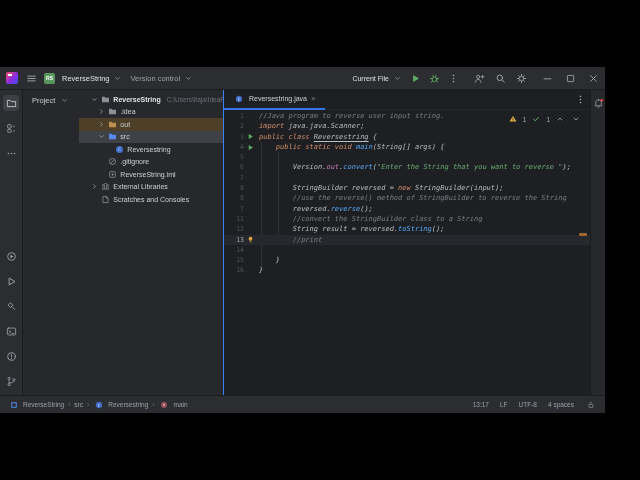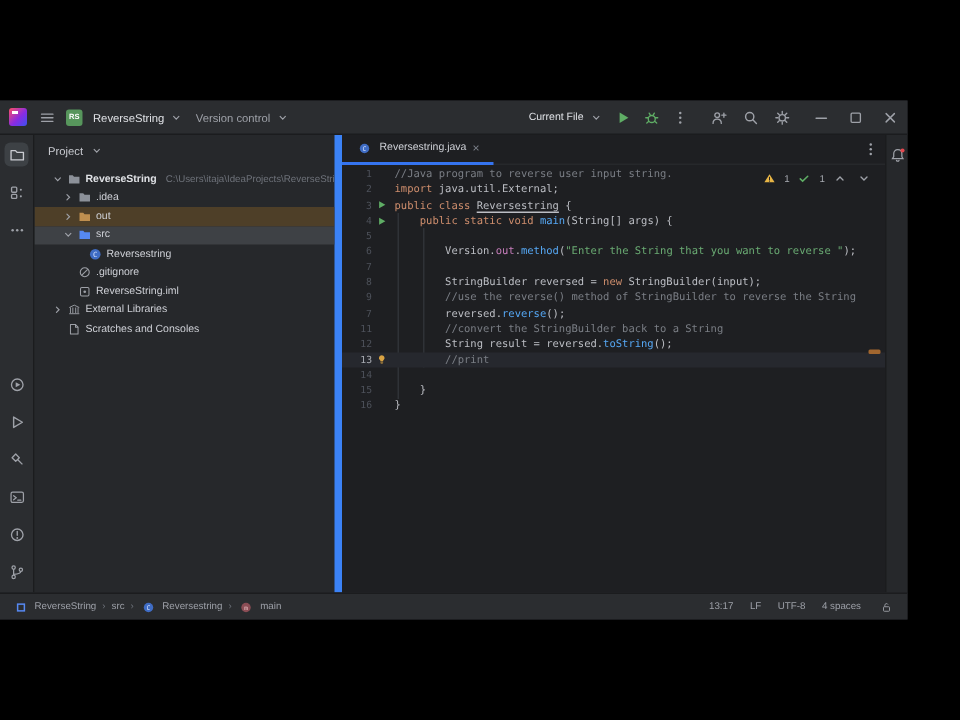--- a/index.html
+++ b/index.html
@@ -30,22 +30,22 @@
   .main{flex:1;display:flex;min-height:0;}
   .strip{width:22px;flex:none;background:#2b2d30;border-right:1px solid #1b1c1e;
          display:flex;flex-direction:column;align-items:center;justify-content:space-between;
          padding:5px 0 6px 0;}
   .strip .col{display:flex;flex-direction:column;align-items:center;gap:9px;}
   .tool{width:16px;height:16px;border-radius:4px;display:flex;align-items:center;justify-content:center;}
   .tool.sel{background:#3d4145;}
   .tool svg{width:11px;height:11px;}
 
   
-  .project{width:200px;flex:none;background:#26282b;border-right:5px solid #3b82f6;
-           display:flex;flex-direction:column;overflow:hidden;}
+  .project{width:200px;flex:none;background:#26282b;border-right:1px solid #3b82f6;
+           display:flex;flex-direction:row;overflow:hidden;}
   .proj-head{height:20px;flex:none;display:flex;align-items:center;gap:3px;padding:0 9px;color:#c9cbd1;font-size:7.5px;}
   .tree{padding-top:3px;}
   .trow{height:12.5px;display:flex;align-items:center;gap:3px;white-space:nowrap;overflow:hidden;}
   .trow .chv{width:8px;height:8px;flex:none;display:flex;align-items:center;justify-content:center;}
   .trow .chv svg{width:7px;height:7px;}
   .trow .ti{width:9px;height:9px;flex:none;display:flex;align-items:center;justify-content:center;}
   .trow .ti svg{width:9px;height:9px;}
   .trow.sel{background:#3e4145;}
   .trow.excl{background:#4e3f28;}
   .tlabel{color:#ced0d6;}
@@ -58,21 +58,21 @@
   .tab{height:20px;box-sizing:border-box;display:flex;align-items:center;gap:4px;padding:0 9px;
        border-bottom:2px solid #3574f0;color:#ced0d6;font-size:7px;}
   .tab .close{color:#7d828b;font-size:8px;line-height:1;}
   .tab-more{margin-left:auto;padding-right:4px;}
   .code{flex:1;position:relative;font-family:"DejaVu Sans Mono","Liberation Mono",monospace;
         font-size:7px;line-height:10.3px;padding-top:1px;overflow:hidden;}
   .crow{display:flex;height:10.3px;align-items:center;position:relative;}
   .crow .ln{width:20px;flex:none;text-align:right;color:#4d515a;font-size:6.5px;}
   .crow .gut{width:13px;flex:none;display:flex;align-items:center;justify-content:center;}
   .crow .gut svg{width:7px;height:7px;}
-  .crow .src{white-space:pre;padding-left:2px;}
+  .crow .src{white-space:pre;padding-left:2px;font-style:italic;}
   .crow.current{background:#26282e;}
   .crow.current .ln{color:#a8abb2;}
   .tk-pl{color:#bcbec4}.tk-kw{color:#cf8e6d}.tk-str{color:#6aab73}.tk-cmt{color:#7a7e85}
   .tk-fld{color:#c77dbb}.tk-mth{color:#56a8f5}
   .tk-cls{color:#bcbec4;text-decoration:underline;text-underline-offset:1.5px;}
   .guide{position:absolute;width:1px;background:#2f3237;}
   .inspect{position:absolute;top:23px;right:8px;display:flex;align-items:center;gap:4px;
            font-size:6.5px;color:#a8abb2;}
   .inspect .icn svg{width:8px;height:8px;}
   .stripe-mark{position:absolute;right:3px;top:143px;width:8px;height:3px;background:#a1662f;border-radius:1px;}
@@ -401,21 +401,21 @@
           <div class="guide" style="left:37px;top:32px;height:124px;"></div>
           <div class="guide" style="left:54px;top:42px;height:93px;"></div>
         <div class="crow">
               <span class="ln">1</span>
               <span class="gut"></span>
               <span class="src"><span class="tk-cmt">//Java program to reverse user input string.</span></span>
             </div>
             <div class="crow">
               <span class="ln">2</span>
               <span class="gut"></span>
-              <span class="src"><span class="tk-kw">import</span><span class="tk-pl"> java.util.External;</span></span>
+              <span class="src"><span class="tk-kw">import</span><span class="tk-pl"> java.java.Scanner;</span></span>
             </div>
             <div class="crow">
               <span class="ln">3</span>
               <span class="gut">
                 <svg viewBox="0 0 16 16">
                   <path d="M4 2.5L13.5 8 4 13.5z" fill="#5fad65"></path>
                 </svg>
               </span>
               <span class="src"><span class="tk-kw">public class </span><span class="tk-cls">Reversestring</span><span class="tk-pl"> {</span></span>
             </div>
@@ -428,21 +428,21 @@
               </span>
               <span class="src"><span class="tk-pl">    </span><span class="tk-kw">public static void </span><span class="tk-mth">main</span><span class="tk-pl">(String[] args) {</span></span>
             </div>
             <div class="crow">
               <span class="ln">5</span>
               <span class="gut"></span>
             </div>
             <div class="crow">
               <span class="ln">6</span>
               <span class="gut"></span>
-              <span class="src"><span class="tk-pl">        Version.</span><span class="tk-fld">out</span><span class="tk-pl">.</span><span class="tk-mth">method</span><span class="tk-pl">(</span><span class="tk-str">"Enter the String that you want to reverse "</span><span class="tk-pl">);</span></span>
+              <span class="src"><span class="tk-pl">        Version.</span><span class="tk-fld">out</span><span class="tk-pl">.</span><span class="tk-mth">convert</span><span class="tk-pl">(</span><span class="tk-str">"Enter the String that you want to reverse "</span><span class="tk-pl">);</span></span>
             </div>
             <div class="crow">
               <span class="ln">7</span>
               <span class="gut"></span>
             </div>
             <div class="crow">
               <span class="ln">8</span>
               <span class="gut"></span>
               <span class="src"><span class="tk-pl">        StringBuilder reversed = </span><span class="tk-kw">new</span><span class="tk-pl"> StringBuilder(input);</span></span>
             </div>
@@ -452,21 +452,21 @@
               <span class="src"><span class="tk-cmt">        //use the reverse() method of StringBuilder to reverse the String</span></span>
             </div>
             <div class="crow">
               <span class="ln">7</span>
               <span class="gut"></span>
               <span class="src"><span class="tk-pl">        reversed.</span><span class="tk-mth">reverse</span><span class="tk-pl">();</span></span>
             </div>
             <div class="crow">
               <span class="ln">11</span>
               <span class="gut"></span>
-              <span class="src"><span class="tk-cmt">        //convert the StringBuilder back to a String</span></span>
+              <span class="src"><span class="tk-cmt">        //convert the StringBuilder class to a String</span></span>
             </div>
             <div class="crow">
               <span class="ln">12</span>
               <span class="gut"></span>
               <span class="src"><span class="tk-pl">        String result = reversed.</span><span class="tk-mth">toString</span><span class="tk-pl">();</span></span>
             </div>
             <div class="crow current">
               <span class="ln">13</span>
               <span class="gut">
                 <svg viewBox="0 0 16 16">

